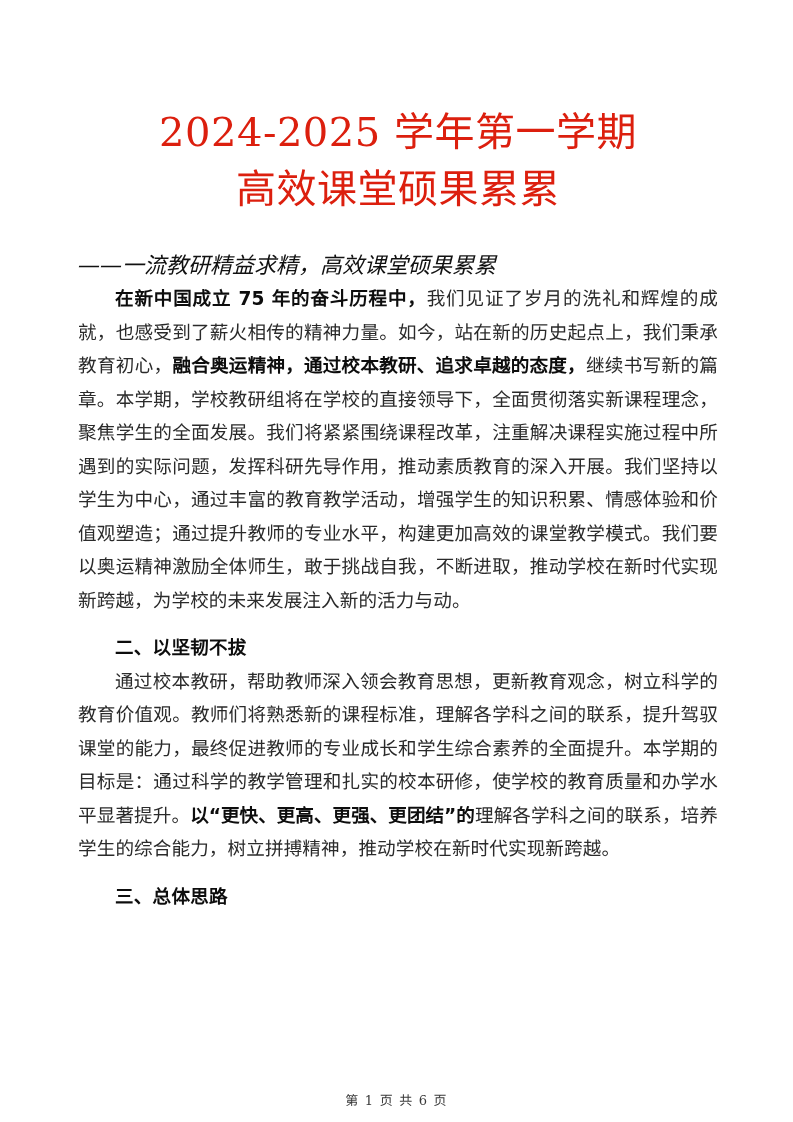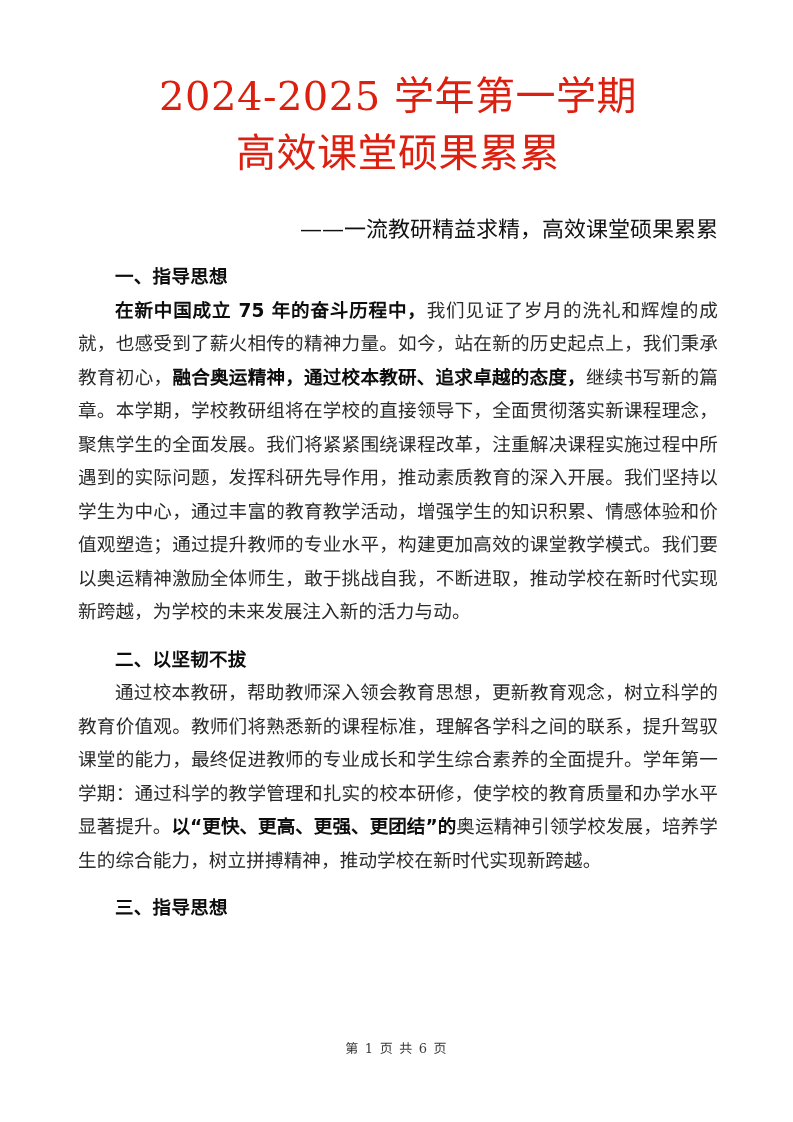--- a/index.html
+++ b/index.html
@@ -24,44 +24,45 @@
   .content {
     position: absolute;
     left: 78px;
     top: 0;
     width: 640px;
   }
 
   
   .doc-title {
     margin: 0;
-    padding-top: 68px;
+    padding-top: 104px;
     text-align: center;
     font-family: "DejaVu Serif", "Liberation Serif", serif;
     font-size: 40px;
     line-height: 57px;
     font-weight: 400;
     letter-spacing: 0.5px;
     white-space: nowrap;
   }
   .title-line {
     display: block;
   }
 
   
   .doc-subtitle {
     margin: 0;
     padding-top: 32px;
-    text-align: right;
+    text-align: left;
     font-family: "DejaVu Serif", "Liberation Serif", serif;
     font-size: 22px;
     line-height: 32px;
     font-weight: 400;
     color: #111111;
     white-space: nowrap;
+    font-style: italic;
   }
 
   
   .section-heading {
     margin: 0;
     font-family: "DejaVu Sans", "Liberation Sans", sans-serif;
     font-size: 18.5px;
     line-height: 33.5px;
     font-weight: 700;
     color: #0d0d0d;
@@ -89,21 +90,21 @@
     font-weight: 700;
     color: #0d0d0d;
     letter-spacing: 0;
   }
 
   
   .page-footer {
     position: absolute;
     left: 0;
     right: 0;
-    top: 1040px;
+    top: 1092px;
     text-align: center;
     font-family: "DejaVu Serif", "Liberation Serif", serif;
     font-size: 13px;
     line-height: 18px;
     color: #3a3a3a;
     letter-spacing: 1.2px;
   }
 </style>
 </head>
 <body>
@@ -112,27 +113,26 @@
 
   <div class="content">
 
     <h1 class="doc-title" style="color: rgb(220, 31, 14);">
       <span class="title-line">2024-2025 学年第一学期</span>
       <span class="title-line">高效课堂硕果累累</span>
     </h1>
 
     <p class="doc-subtitle">——一流教研精益求精，高效课堂硕果累累</p>
 
-    <h2 class="section-heading heading-gap-top">一、指导思想</h2>
     <p class="body-par"><b>在新中国成立 75 年的奋斗历程中，</b><span>我们见证了岁月的洗礼和辉煌的成就，也感受到了薪火相传的精神力量。如今，站在新的历史起点上，我们秉承教育初心，</span><b>融合奥运精神，通过校本教研、追求卓越的态度，</b><span>继续书写新的篇章。本学期，学校教研组将在学校的直接领导下，全面贯彻落实新课程理念，聚焦学生的全面发展。我们将紧紧围绕课程改革，注重解决课程实施过程中所遇到的实际问题，发挥科研先导作用，推动素质教育的深入开展。我们坚持以学生为中心，通过丰富的教育教学活动，增强学生的知识积累、情感体验和价值观塑造；通过提升教师的专业水平，构建更加高效的课堂教学模式。我们要以奥运精神激励全体师生，敢于挑战自我，不断进取，推动学校在新时代实现新跨越，为学校的未来发展注入新的活力与动。</span></p>
 
     <h2 class="section-heading heading-gap-top">二、以坚韧不拔</h2>
-    <p class="body-par"><span>通过校本教研，帮助教师深入领会教育思想，更新教育观念，树立科学的教育价值观。教师们将熟悉新的课程标准，理解各学科之间的联系，提升驾驭课堂的能力，最终促进教师的专业成长和学生综合素养的全面提升。学年第一学期：通过科学的教学管理和扎实的校本研修，使学校的教育质量和办学水平显著提升。</span><b>以“更快、更高、更强、更团结”的</b><span>奥运精神引领学校发展，培养学生的综合能力，树立拼搏精神，推动学校在新时代实现新跨越。</span></p>
+    <p class="body-par"><span>通过校本教研，帮助教师深入领会教育思想，更新教育观念，树立科学的教育价值观。教师们将熟悉新的课程标准，理解各学科之间的联系，提升驾驭课堂的能力，最终促进教师的专业成长和学生综合素养的全面提升。本学期的目标是：通过科学的教学管理和扎实的校本研修，使学校的教育质量和办学水平显著提升。</span><b>以“更快、更高、更强、更团结”的</b><span>理解各学科之间的联系，培养学生的综合能力，树立拼搏精神，推动学校在新时代实现新跨越。</span></p>
 
-    <h2 class="section-heading heading-gap-top">三、指导思想</h2>
+    <h2 class="section-heading heading-gap-top">三、总体思路</h2>
 
   </div>
 
   <div class="page-footer">
     <span>第 1 页 共 6 页</span>
   </div>
 
 </div>
 
 </body></html>

